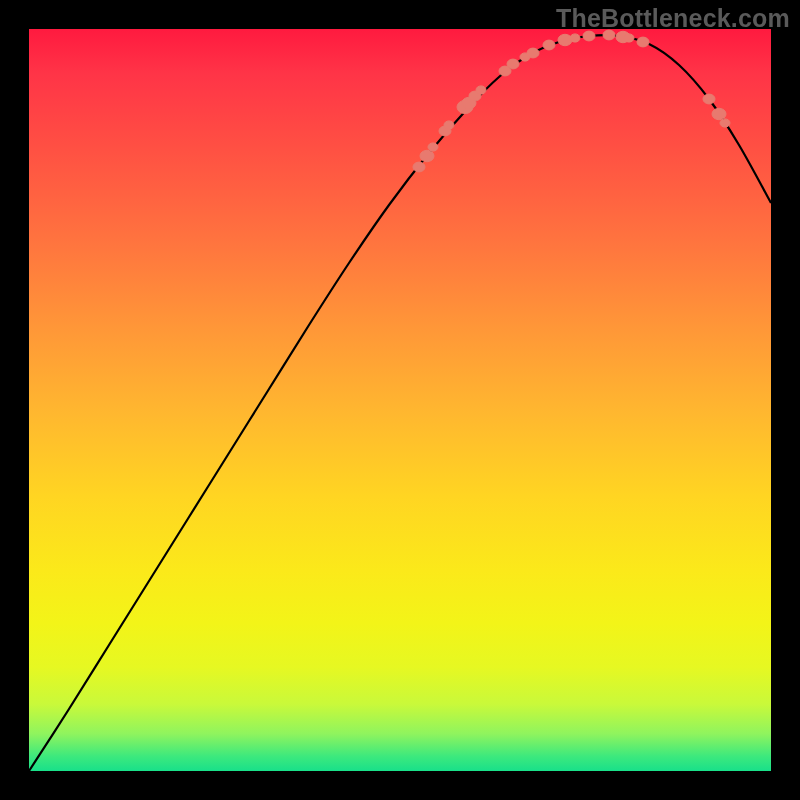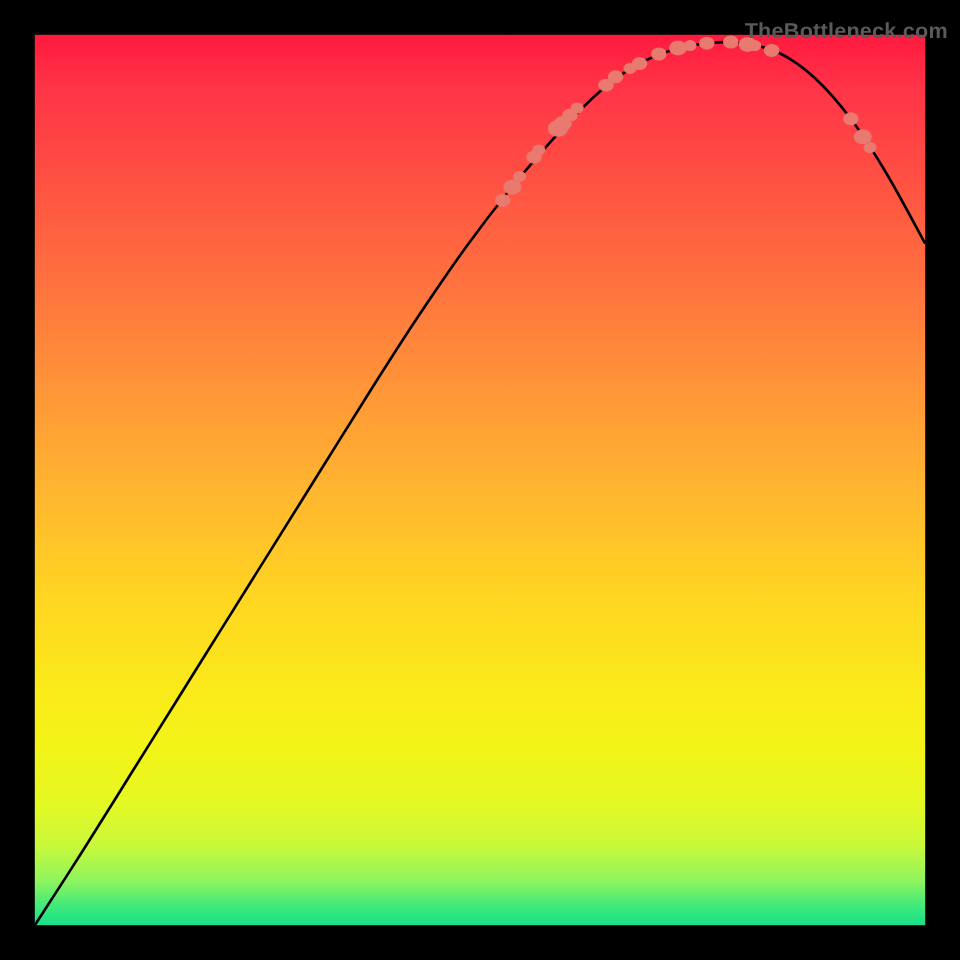--- a/index.html
+++ b/index.html
@@ -12,24 +12,24 @@
     font-family: Arial, Helvetica, sans-serif;
   }
   .frame {
     position: relative;
     width: 800px;
     height: 800px;
     background: #000;
   }
   .watermark {
     position: absolute;
-    top: 16px;
+    top: 4px;
     right: 10px;
     color: #5a5a5a;
-    font-size: 18px;
+    font-size: 25px;
     font-weight: 600;
     letter-spacing: 0.2px;
     z-index: 10;
   }
   .plot-area {
     position: absolute;
     left: 29px;
     top: 29px;
     width: 742px;
     height: 742px;

